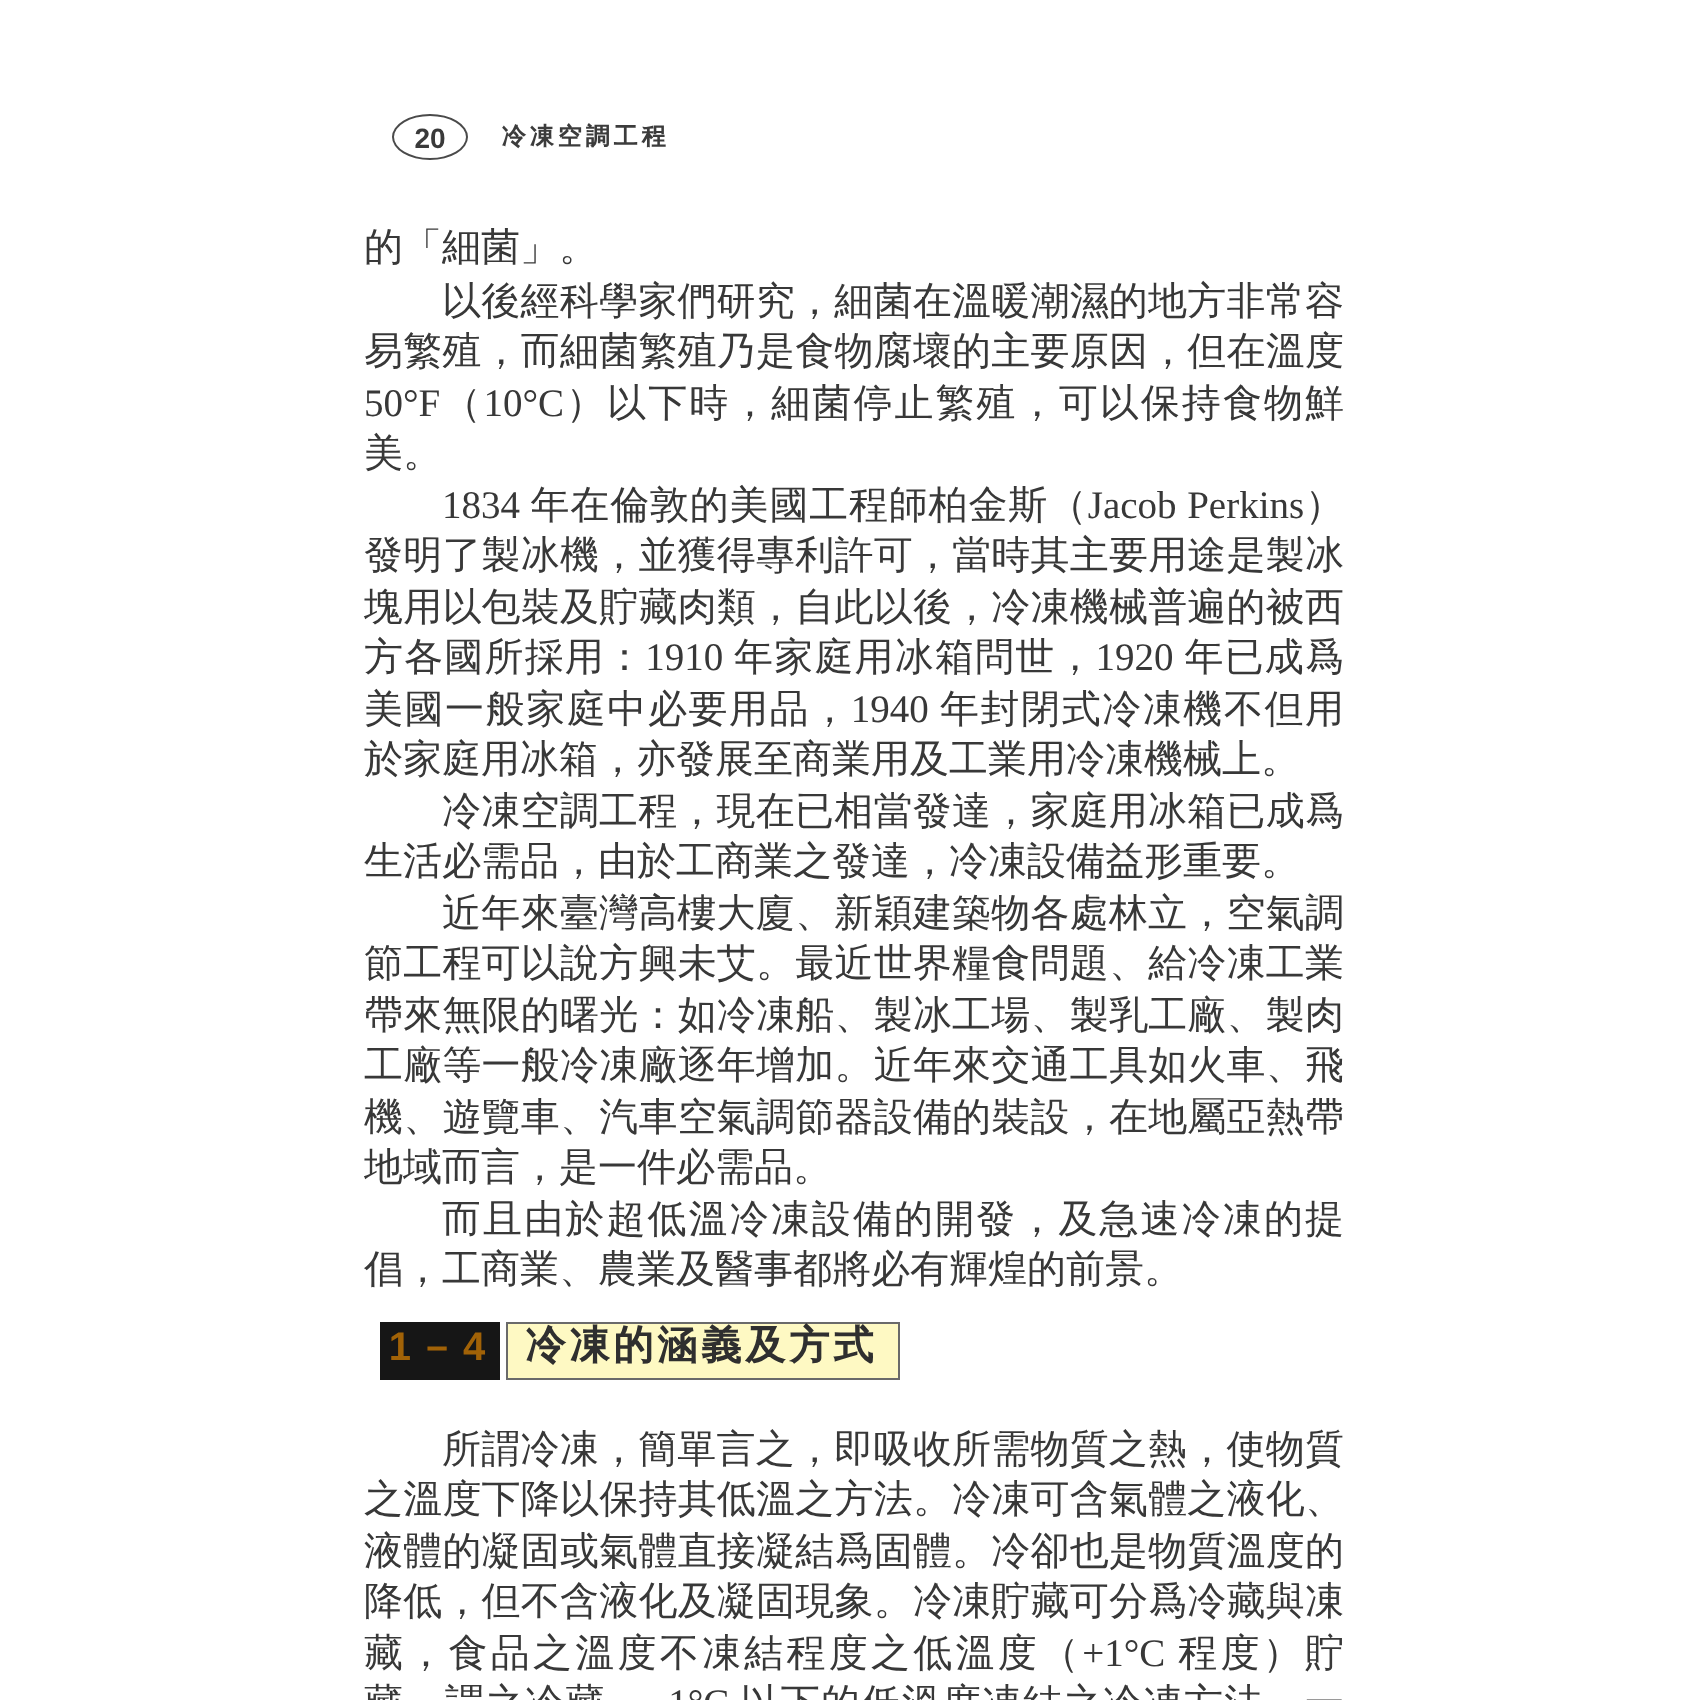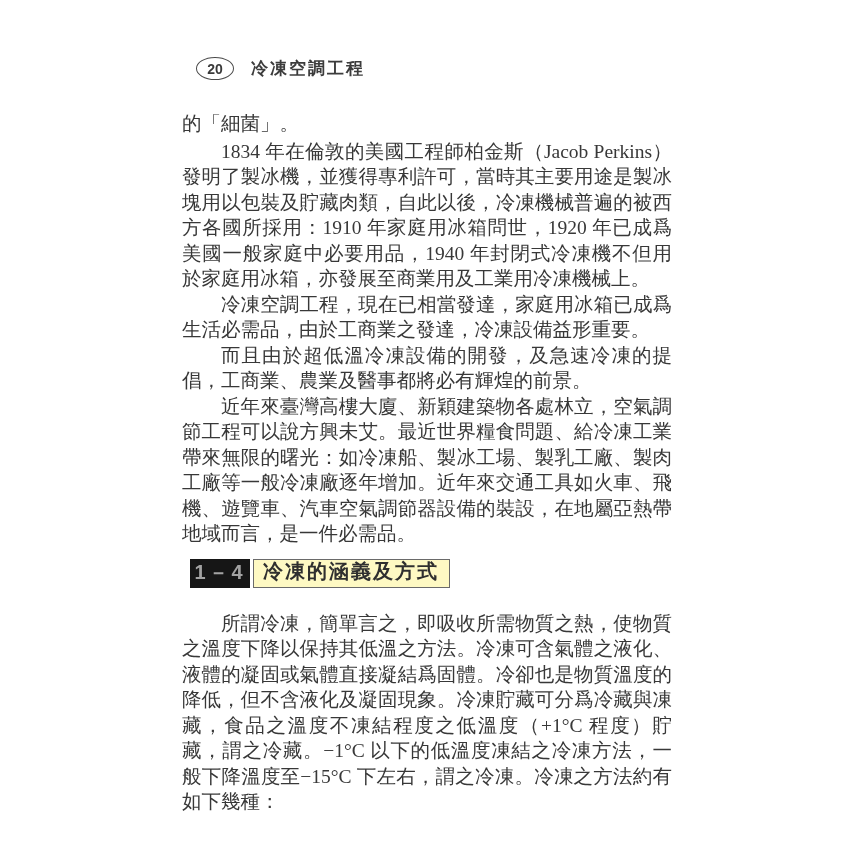--- a/index.html
+++ b/index.html
@@ -32,21 +32,21 @@
     border-radius: 50%;
     box-sizing: border-box;
     font-family: "Liberation Sans", "DejaVu Sans", sans-serif;
     font-size: 14px;
     font-weight: 600;
     color: #3a3a3a;
     padding-top: 1px;
   }
   .book-title {
     font-family: "Liberation Sans", "DejaVu Sans", sans-serif;
-    font-size: 17px;
+    font-size: 12px;
     font-weight: 600;
     color: #3c3c3c;
     letter-spacing: 2px;
   }
   .text-block {
     position: absolute;
     left: 182px;
     top: 113px;
     width: 490px;
     font-family: "Liberation Serif", "DejaVu Serif", serif;
@@ -66,21 +66,21 @@
   }
   .section-heading {
     display: flex;
     align-items: stretch;
     height: 29px;
     margin: 12px 0 23px 8px;
     font-family: "Liberation Sans", "DejaVu Sans", sans-serif;
   }
   .section-number {
     background: #161616;
-    color: #a3a3a3;
+    color: #a16207;
     width: 60px;
     display: flex;
     align-items: center;
     justify-content: center;
     font-size: 20px;
     font-weight: 700;
     letter-spacing: 3px;
     flex: none;
   }
   .section-title {
@@ -107,28 +107,29 @@
     <span class="page-number-oval">
       <span>20</span>
     </span>
     <span class="book-title">冷凍空調工程</span>
   </header>
 
   <main class="text-block">
 
     <p class="para no-indent">的「細菌」。</p>
 
+    <p class="para">以後經科學家們研究，細菌在溫暖潮濕的地方非常容易繁殖，而細菌繁殖乃是食物腐壞的主要原因，但在溫度 50°F（10°C）以下時，細菌停止繁殖，可以保持食物鮮美。</p>
 
     <p class="para">1834 年在倫敦的美國工程師柏金斯（Jacob Perkins）發明了製冰機，並獲得專利許可，當時其主要用途是製冰塊用以包裝及貯藏肉類，自此以後，冷凍機械普遍的被西方各國所採用：1910 年家庭用冰箱問世，1920 年已成爲美國一般家庭中必要用品，1940 年封閉式冷凍機不但用於家庭用冰箱，亦發展至商業用及工業用冷凍機械上。</p>
 
     <p class="para">冷凍空調工程，現在已相當發達，家庭用冰箱已成爲生活必需品，由於工商業之發達，冷凍設備益形重要。</p>
 
+    <p class="para">近年來臺灣高樓大廈、新穎建築物各處林立，空氣調節工程可以說方興未艾。最近世界糧食問題、給冷凍工業帶來無限的曙光：如冷凍船、製冰工場、製乳工廠、製肉工廠等一般冷凍廠逐年增加。近年來交通工具如火車、飛機、遊覽車、汽車空氣調節器設備的裝設，在地屬亞熱帶地域而言，是一件必需品。</p>
+
     <p class="para">而且由於超低溫冷凍設備的開發，及急速冷凍的提倡，工商業、農業及醫事都將必有輝煌的前景。</p>
-
-    <p class="para">近年來臺灣高樓大廈、新穎建築物各處林立，空氣調節工程可以說方興未艾。最近世界糧食問題、給冷凍工業帶來無限的曙光：如冷凍船、製冰工場、製乳工廠、製肉工廠等一般冷凍廠逐年增加。近年來交通工具如火車、飛機、遊覽車、汽車空氣調節器設備的裝設，在地屬亞熱帶地域而言，是一件必需品。</p>
 
     <div class="section-heading">
       <span class="section-number">1－4</span>
       <span class="section-title">冷凍的涵義及方式</span>
     </div>
 
     <p class="para">所謂冷凍，簡單言之，即吸收所需物質之熱，使物質之溫度下降以保持其低溫之方法。冷凍可含氣體之液化、液體的凝固或氣體直接凝結爲固體。冷卻也是物質溫度的降低，但不含液化及凝固現象。冷凍貯藏可分爲冷藏與凍藏，食品之溫度不凍結程度之低溫度（+1°C 程度）貯藏，謂之冷藏。−1°C 以下的低溫度凍結之冷凍方法，一般下降溫度至−15°C 下左右，謂之冷凍。冷凍之方法約有如下幾種：</p>
 
   </main>
 

